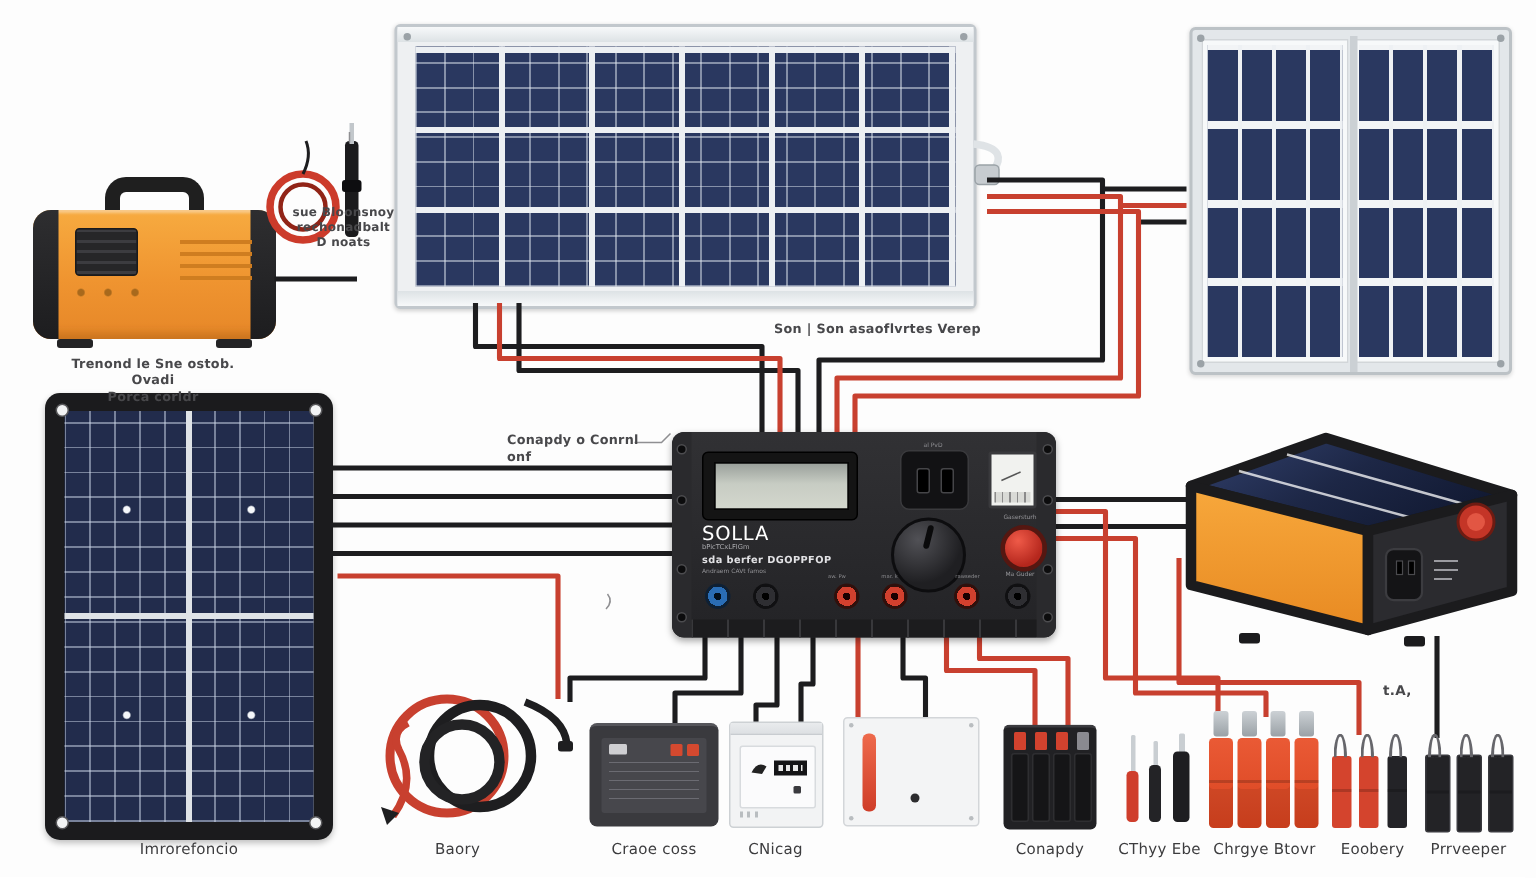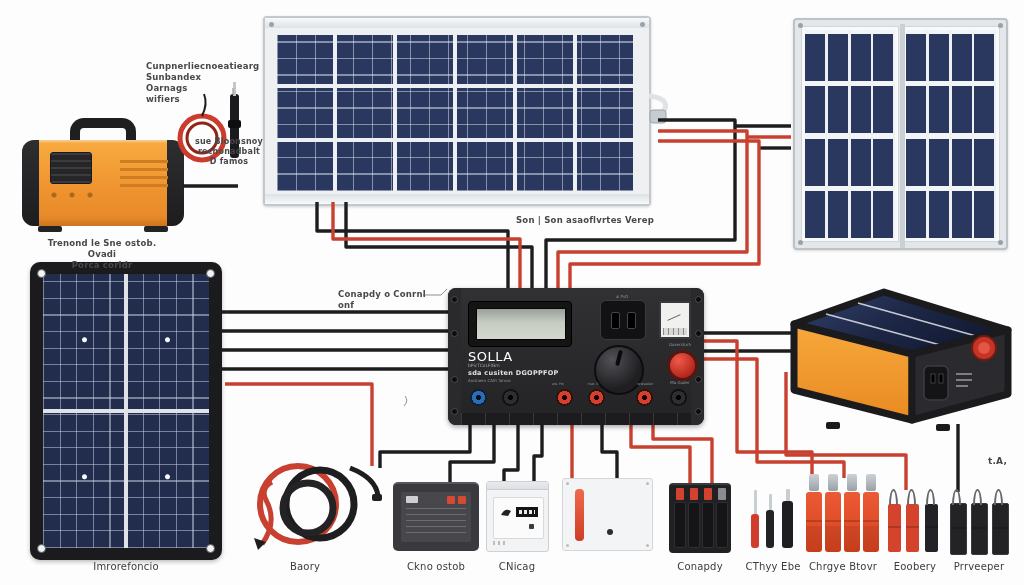--- a/index.html
+++ b/index.html
@@ -275,21 +275,21 @@
       <div class="cc-screw" style="top:88px;left:4px;"></div>
       <div class="cc-screw" style="top:120px;left:4px;"></div>
     </div>
     <div class="cc-bottom"></div>
     <div class="cc-lcd">
       <div class="cc-lcd-screen"></div>
     </div>
     <div class="cc-brand">
       <div class="b1">SOLLA</div>
       <div class="b2">bPicTCxLFlGm</div>
-      <div class="b3">sda cusiten DGOPPFOP</div>
+      <div class="b3">sda berfer DGOPPFOP</div>
       <div class="b4">Andraem CAVt famos</div>
     </div>
     <div class="cc-outlet-label">al PvD</div>
     <div class="cc-outlet">
       <div class="cc-slot" style="left:10px;"></div>
       <div class="cc-slot" style="left:26px;"></div>
     </div>
     <div class="cc-meter">
       <div class="cc-needle"></div>
       <div class="cc-meter-base"></div>
@@ -439,49 +439,43 @@
     <div class="sconn" style="left:21px;top:17px;width:15px;height:50px;background:#232326;border:1px solid #39393e;">
       <div class="loop"></div>
         <div class="seam" style="top:23px;"></div>
       </div>
     <div class="sconn" style="left:42px;top:17px;width:15px;height:50px;background:#232326;border:1px solid #39393e;">
       <div class="loop"></div>
         <div class="seam" style="top:23px;"></div>
       </div>
   </div>
 
-  <div class="abs note" style="left:146px;top:61px;width:100px;">
-    <div>Cunpnerliecnoeatiearg</div>
-    <div>Sunbandex</div>
-    <div>Oarnags</div>
-    <div>wifiers</div>
-  </div>
 
   <div class="abs note center" style="left:194px;top:137px;width:70px;font-size:8px;line-height:10px;">
     <div>sue Bloonsnoy</div>
     <div>rechonadbalt</div>
-    <div>D famos</div>
+    <div>D noats</div>
   </div>
 
   <div class="abs note center" style="left:38px;top:238px;width:128px;">
     <div>Trenond le Sne ostob. Ovadi</div>
     <div>Porca corldr</div>
   </div>
 
   <div class="abs note center" style="left:505px;top:215px;width:160px;">Son | Son asaoflvrtes Verep</div>
 
 
   <div class="abs note" style="left:338px;top:289px;width:92px;">Conapdy o Conrnl onf</div>
 
 
-  <div class="abs note" style="left:988px;top:456px;width:30px;font-size:9px;">t.A,</div>
+  <div class="abs note" style="left:922px;top:456px;width:30px;font-size:9px;">t.A,</div>
 
   <div class="bl caption" style="left:46px;width:160px;">Imrorefoncio</div>
   <div class="bl caption" style="left:255px;">Baory</div>
-  <div class="bl caption" style="left:386px;">Ckno ostob</div>
+  <div class="bl caption" style="left:386px;">Craoe coss</div>
   <div class="bl caption" style="left:467px;">CNicag</div>
   <div class="bl caption" style="left:558px;margin-top:45px;">Ctnegt Craoe</div>
   <div class="bl caption" style="left:650px;">Conapdy</div>
   <div class="bl caption" style="left:723px;">CThyy Ebe</div>
   <div class="bl caption" style="left:793px;">Chrgye Btovr</div>
   <div class="bl caption" style="left:865px;">Eoobery</div>
   <div class="bl caption" style="left:929px;">Prrveeper</div>
 
 </div>
 

